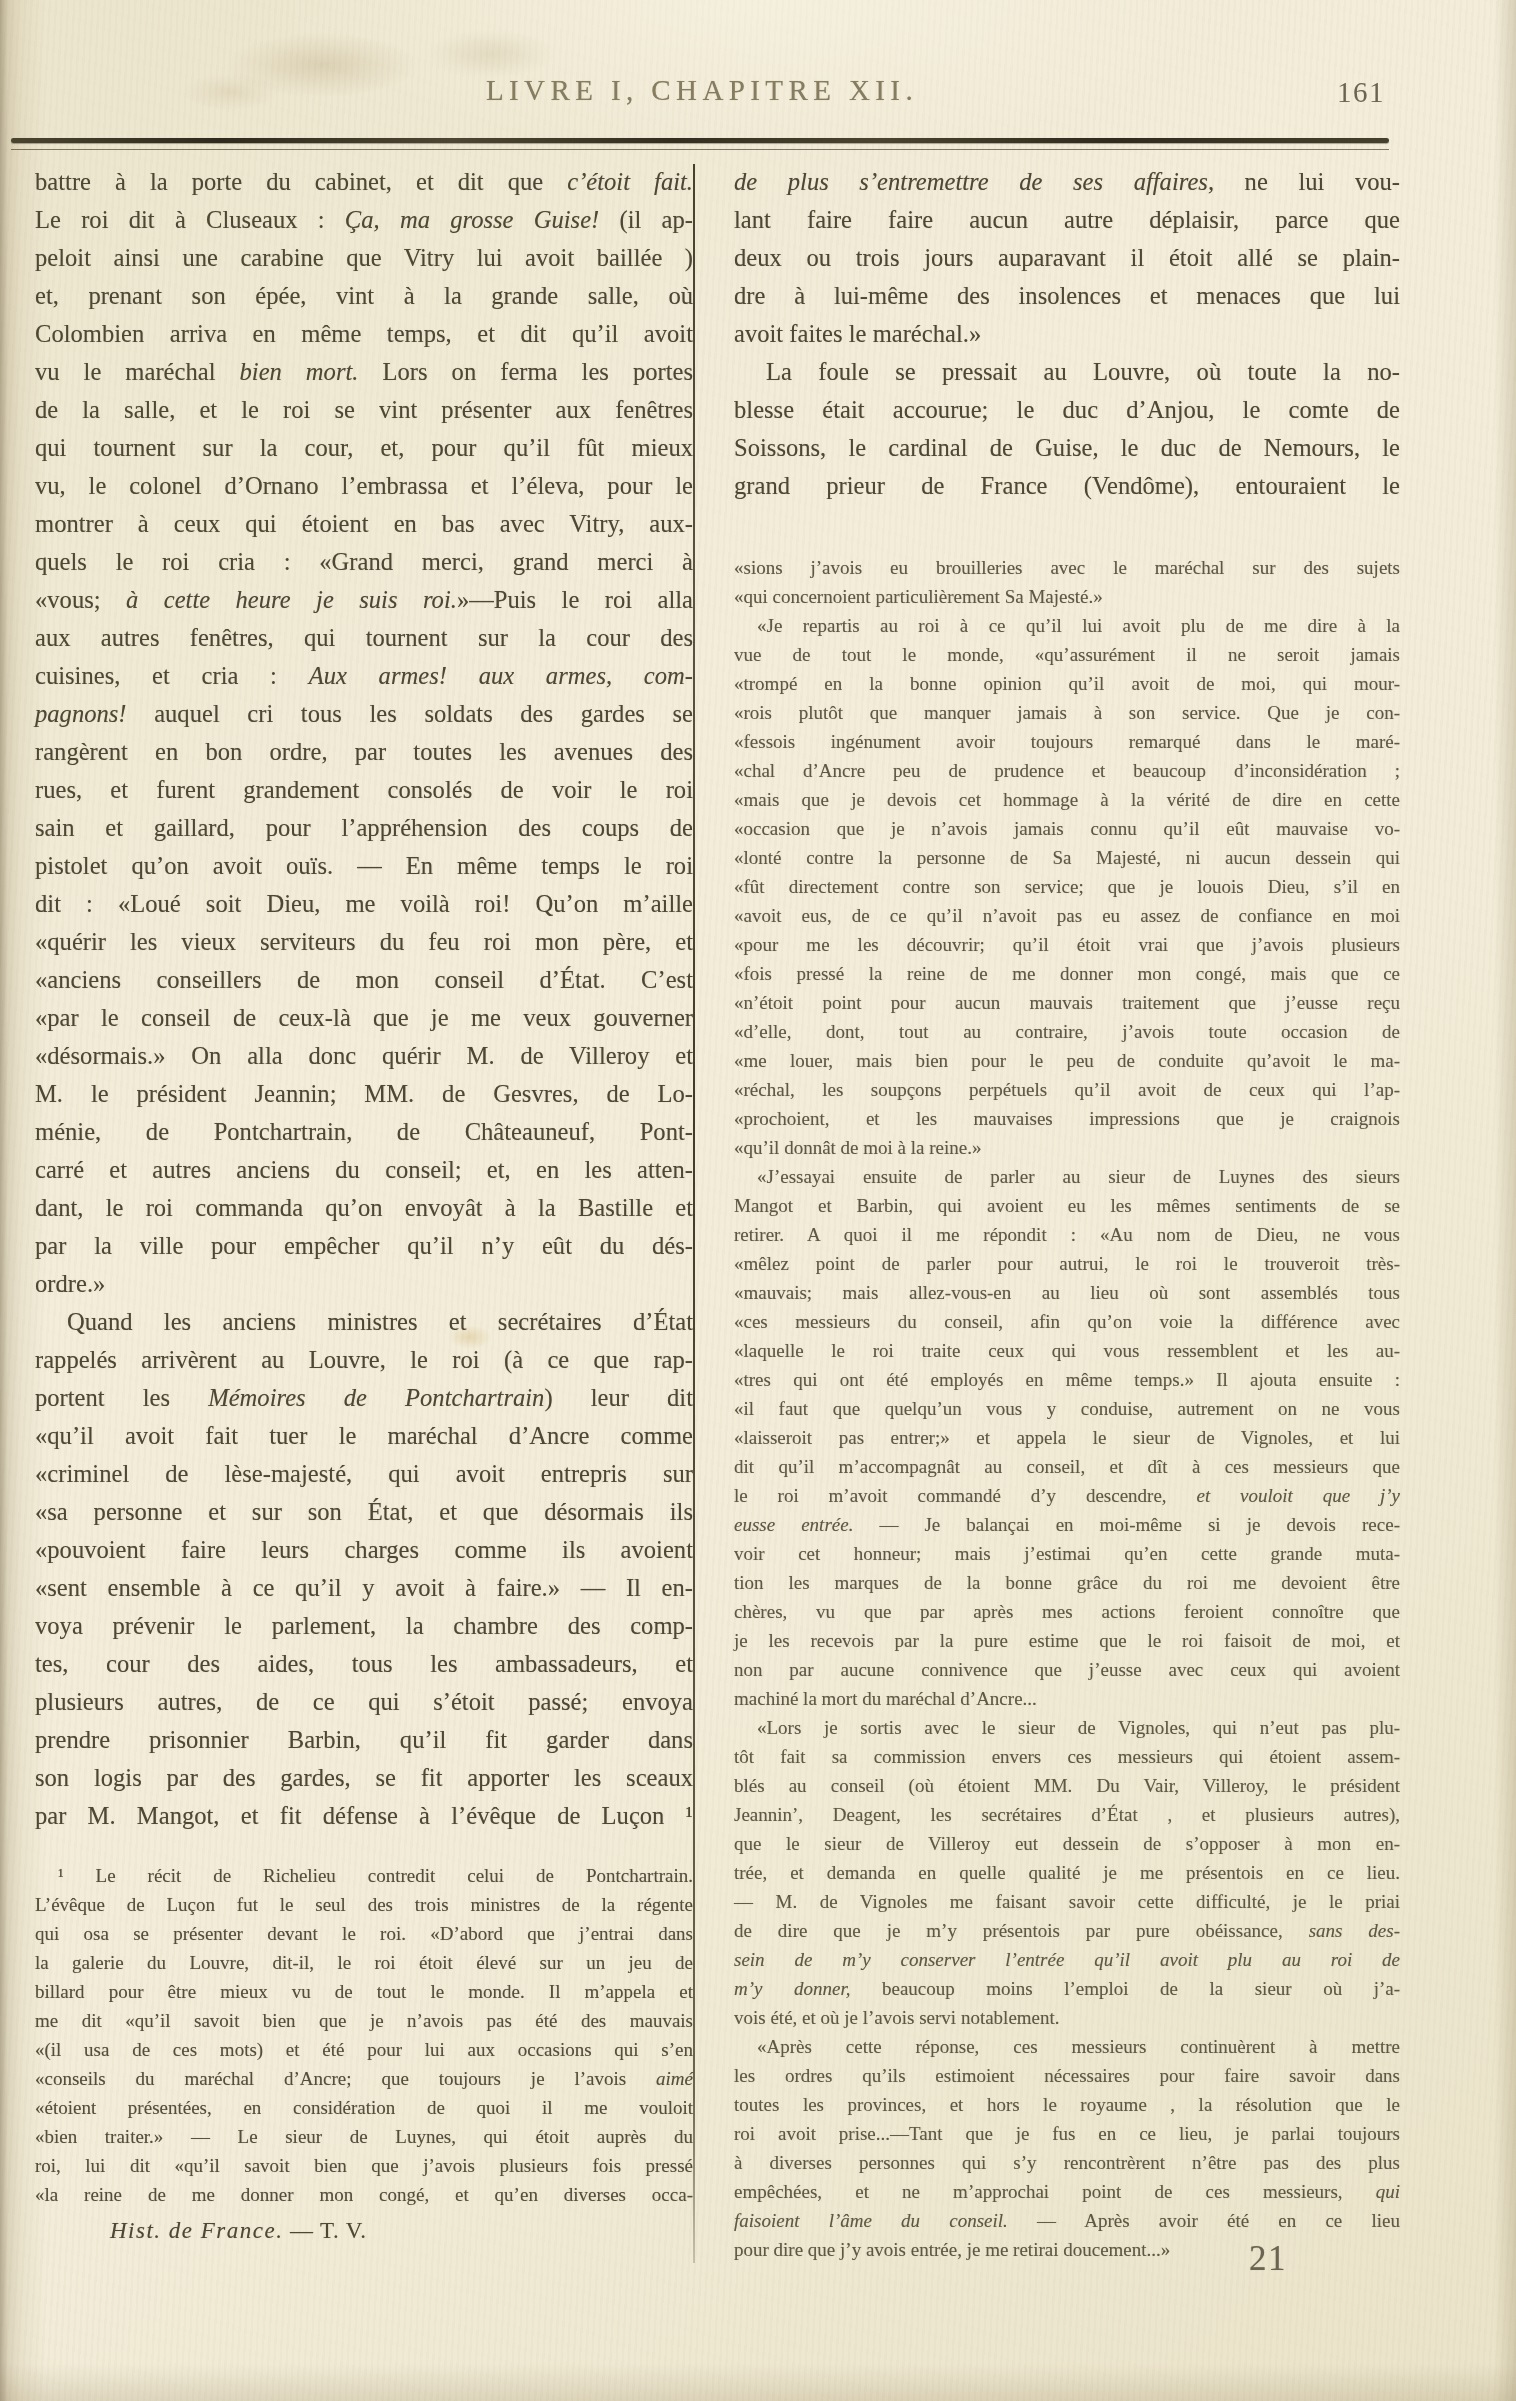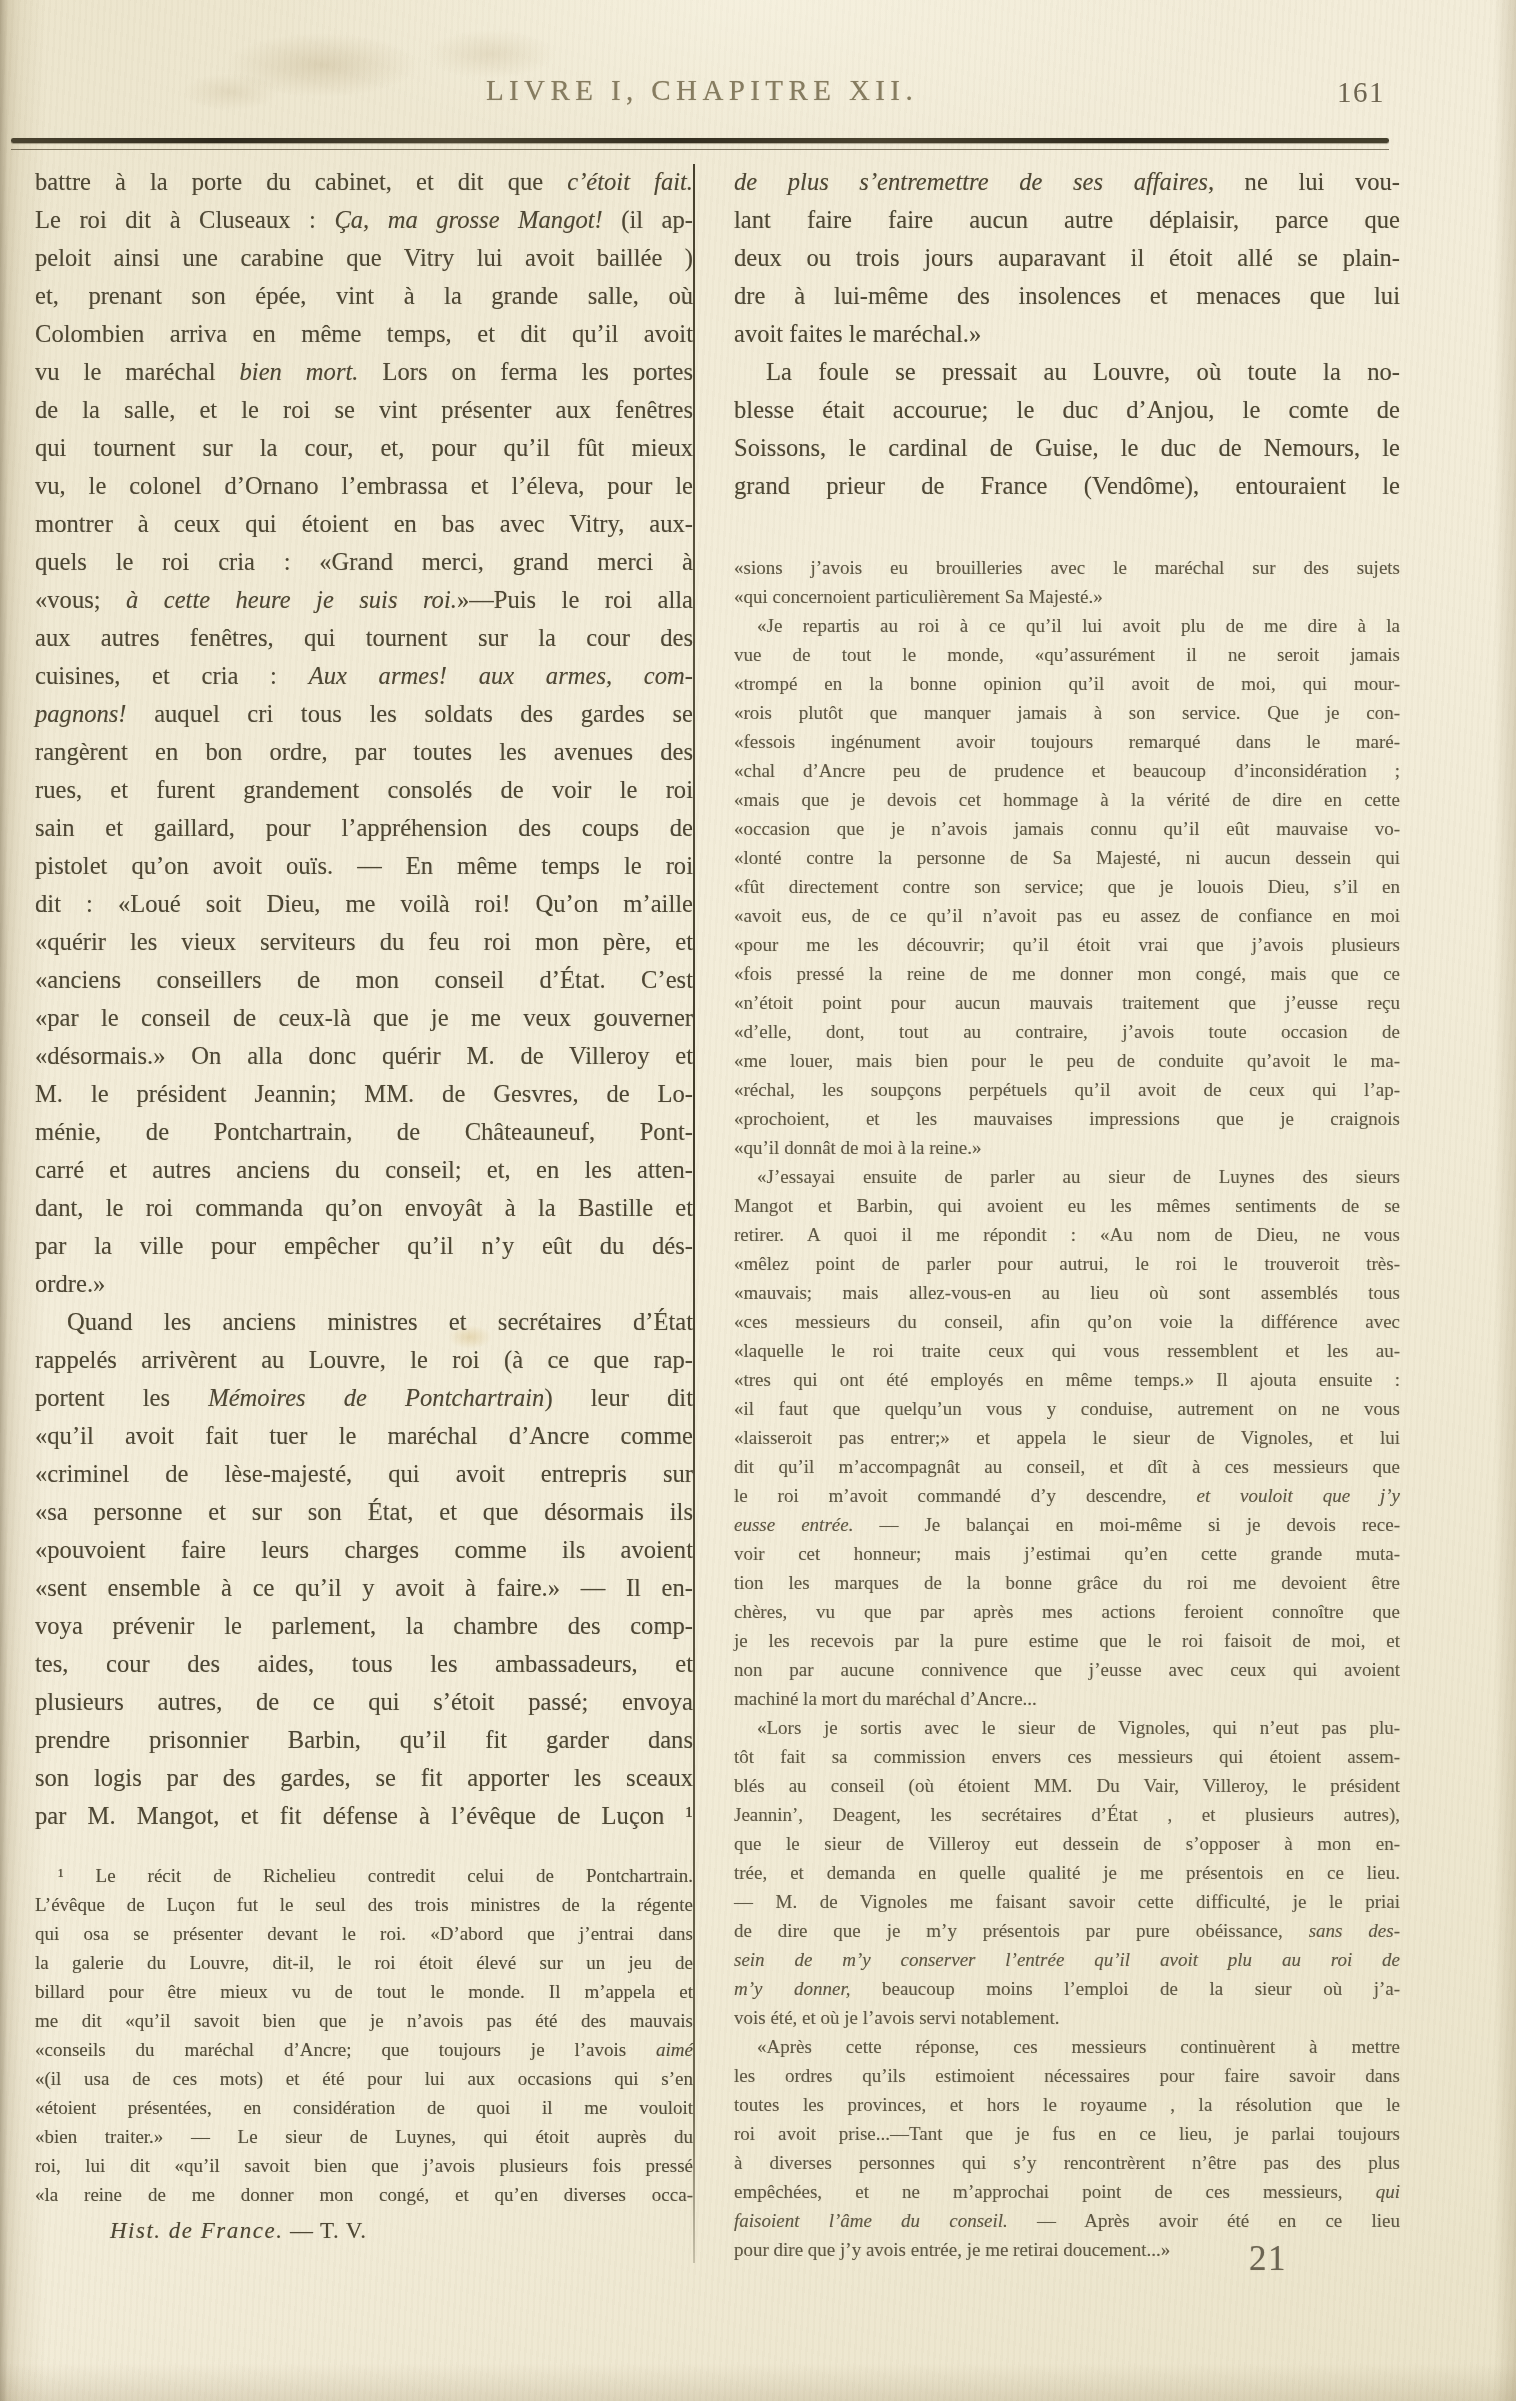--- a/index.html
+++ b/index.html
@@ -94,21 +94,21 @@
   <div class="rule">
     <div class="rule-thick"></div>
     <div class="rule-thin"></div>
   </div>
 
   <div class="divider"></div>
 
   <div class="col col-left">
     <div class="main-text" id="left-main">
         <div class="line"><span>battre à la porte du cabinet, et dit que </span><i>c’étoit fait.</i></div>
-        <div class="line"><span>Le roi dit à Cluseaux : </span><i>Ça, ma grosse Mangot!</i><span> (il ap-</span></div>
+        <div class="line"><span>Le roi dit à Cluseaux : </span><i>Ça, ma grosse Guise!</i><span> (il ap-</span></div>
         <div class="line"><span>peloit ainsi une carabine que Vitry lui avoit baillée )</span></div>
         <div class="line"><span>et, prenant son épée, vint à la grande salle, où</span></div>
         <div class="line"><span>Colombien arriva en même temps, et dit qu’il avoit</span></div>
         <div class="line"><span>vu le maréchal </span><i>bien mort.</i><span> Lors on ferma les portes</span></div>
         <div class="line"><span>de la salle, et le roi se vint présenter aux fenêtres</span></div>
         <div class="line"><span>qui tournent sur la cour, et, pour qu’il fût mieux</span></div>
         <div class="line"><span>vu, le colonel d’Ornano l’embrassa et l’éleva, pour le</span></div>
         <div class="line"><span>montrer à ceux qui étoient en bas avec Vitry, aux-</span></div>
         <div class="line"><span>quels le roi cria : «Grand merci, grand merci à</span></div>
         <div class="line"><span>«vous; </span><i>à cette heure je suis roi.</i><span>»—Puis le roi alla</span></div>
@@ -145,22 +145,22 @@
         <div class="line"><span>son logis par des gardes, se fit apporter les sceaux</span></div>
         <div class="line"><span>par M. Mangot, et fit défense à l’évêque de Luçon ¹</span></div>
       </div>
     <div class="footnote" id="left-foot">
         <div class="line ind"><span>¹ Le récit de Richelieu contredit celui de Pontchartrain.</span></div>
         <div class="line"><span>L’évêque de Luçon fut le seul des trois ministres de la régente</span></div>
         <div class="line"><span>qui osa se présenter devant le roi. «D’abord que j’entrai dans</span></div>
         <div class="line"><span>la galerie du Louvre, dit-il, le roi étoit élevé sur un jeu de</span></div>
         <div class="line"><span>billard pour être mieux vu de tout le monde. Il m’appela et</span></div>
         <div class="line"><span>me dit «qu’il savoit bien que je n’avois pas été des mauvais</span></div>
+        <div class="line"><span>«(il usa de ces mots) et été pour lui aux occasions qui s’en</span></div>
         <div class="line"><span>«conseils du maréchal d’Ancre; que toujours je l’avois </span><i>aimé</i></div>
-        <div class="line"><span>«(il usa de ces mots) et été pour lui aux occasions qui s’en</span></div>
         <div class="line"><span>«étoient présentées, en considération de quoi il me vouloit</span></div>
         <div class="line"><span>«bien traiter.» — Le sieur de Luynes, qui étoit auprès du</span></div>
         <div class="line"><span>roi, lui dit «qu’il savoit bien que j’avois plusieurs fois pressé</span></div>
         <div class="line"><span>«la reine de me donner mon congé, et qu’en diverses occa-</span></div>
       </div>
     <div class="signature" id="signature"><i>Hist. de France.</i><span> — T. V.</span></div>
   </div>
 
   <div class="col col-right">
     <div class="main-text" id="right-main">

